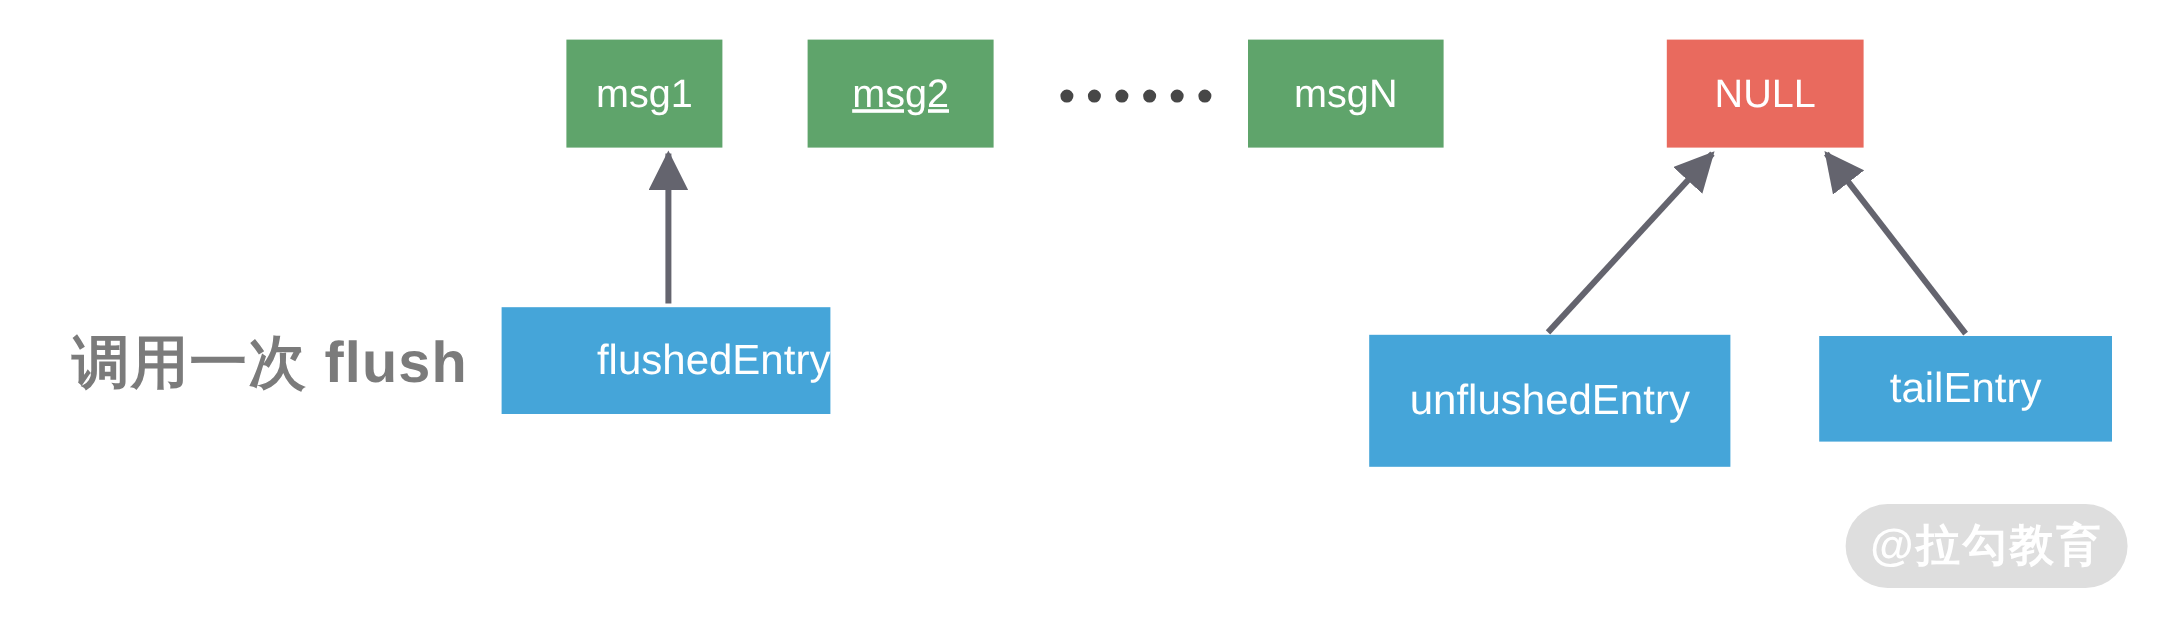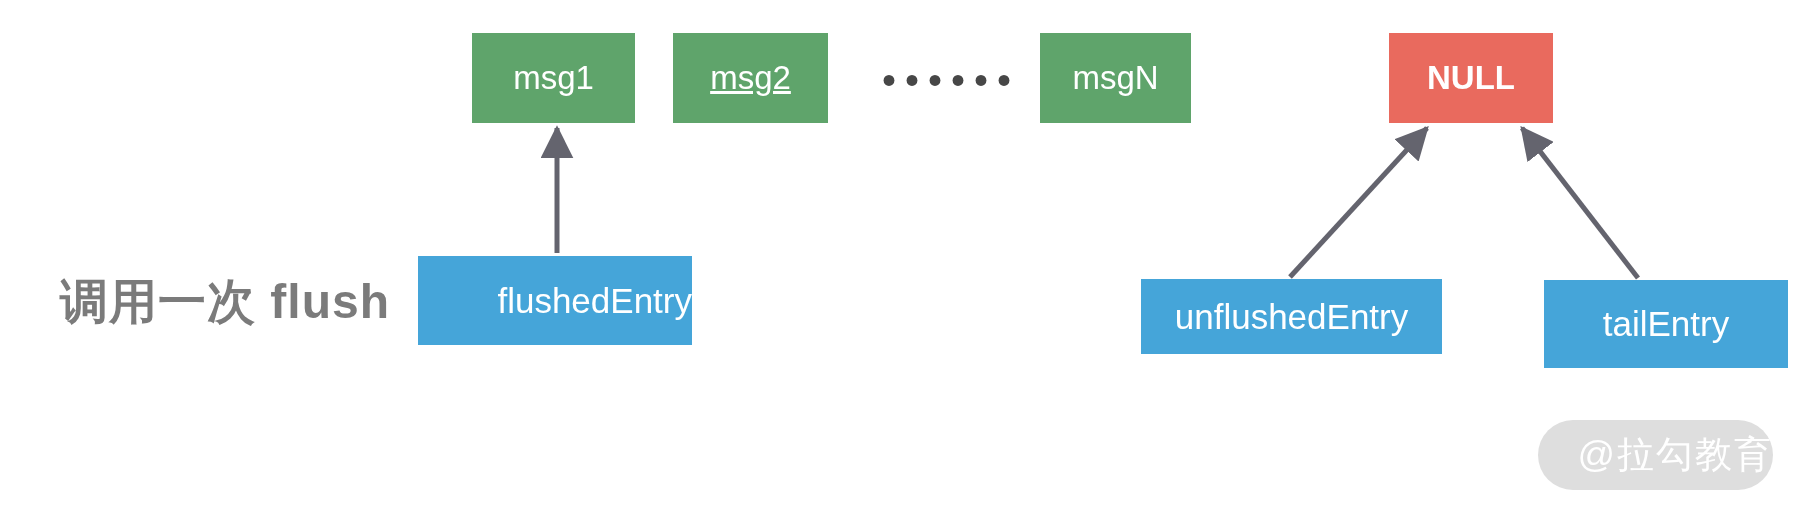--- a/index.html
+++ b/index.html
@@ -17,30 +17,30 @@
   }
   .node {
     position: absolute;
     display: flex;
     align-items: center;
     justify-content: center;
     color: #ffffff;
     font-weight: 400;
   }
   .node.message { background: #5FA46B; font-size: 33px; }
-  .node.terminator { background: #E96A5E; font-size: 33px; font-weight: bold; }
+  .node.terminator { background: #E96A5E; font-size: 33px; }
   .node.pointer { background: #45A5D9; font-size: 35px; }
 
-  .node-msg1      { left: 472px;  top: 33px;  width: 163px; height: 90px; }
+  .node-msg1      { left: 472px;  top: 33px;  width: 130px; height: 90px; }
   .node-msg2      { left: 673px;  top: 33px;  width: 155px; height: 90px; text-decoration: underline; }
-  .node-msgN      { left: 1040px; top: 33px;  width: 151px; height: 90px; }
+  .node-msgN      { left: 1040px; top: 33px;  width: 163px; height: 90px; }
   .node-null      { left: 1389px; top: 33px;  width: 164px; height: 90px; }
   .node-flushed   { left: 418px;  top: 256px; width: 274px; height: 89px; justify-content: flex-end; }
-  .node-unflushed { left: 1141px; top: 279px; width: 301px; height: 75px; }
-  .node-tail      { left: 1516px; top: 280px; width: 244px; height: 88px; margin-left: 28px; }
+  .node-unflushed { left: 1141px; top: 279px; width: 301px; height: 110px; }
+  .node-tail      { left: 1516px; top: 280px; width: 244px; height: 88px; }
 
   .ellipsis-dots {
     position: absolute;
     left: 882px;
     top: 55px;
     width: 150px;
     height: 50px;
     display: flex;
     align-items: center;
     justify-content: flex-start;
@@ -63,24 +63,24 @@
   .watermark {
     position: absolute;
     left: 1538px;
     top: 420px;
     width: 235px;
     height: 70px;
     border-radius: 35px;
     background: #DEDEDE;
     display: flex;
     align-items: center;
-    justify-content: flex-end;
+    justify-content: center;
     color: #ffffff;
     font-size: 37px;
-    font-weight: 400;
+    font-weight: 700;
     letter-spacing: 2px;
   }
   .edges {
     position: absolute;
     left: 0;
     top: 0;
     width: 1818px;
     height: 515px;
     pointer-events: none;
   }

